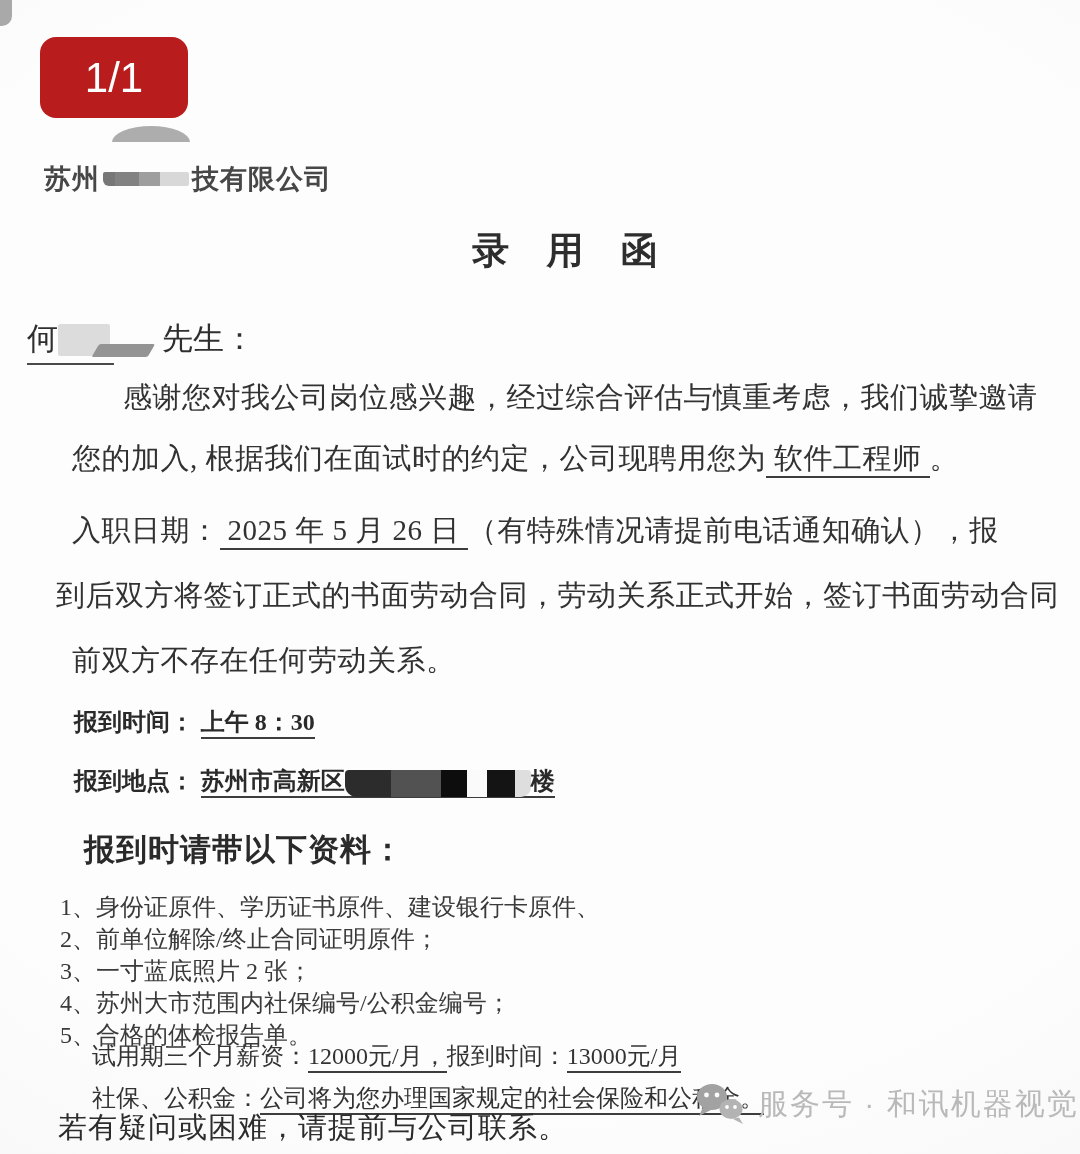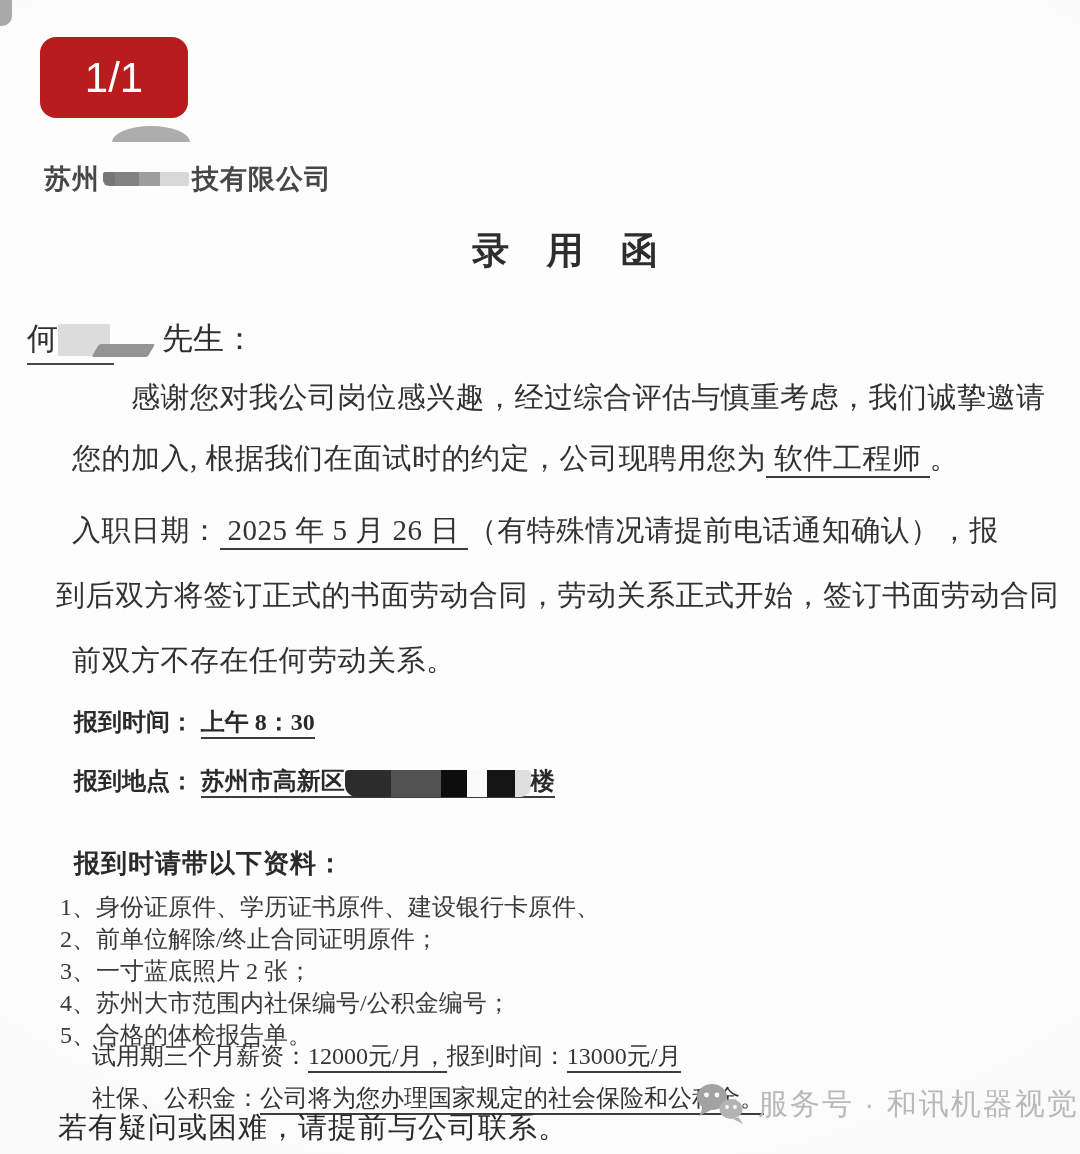--- a/index.html
+++ b/index.html
@@ -46,22 +46,22 @@
   .label-line .val{font-family:"Liberation Serif","DejaVu Serif",serif;font-weight:bold;}
 
   .addr-block{display:inline-block;height:27px;vertical-align:-8px;}
   .ab1{width:46px;background:#2c2c2c;border-radius:4px 0 0 12px;}
   .ab2{width:50px;background:#525252;}
   .ab3{width:26px;background:#0d0d0d;}
   .ab-gap{width:20px;background:#fafafa;}
   .ab4{width:28px;background:#141414;}
   .ab5{width:16px;background:#dedede;border-radius:0 4px 10px 0;}
 
-  .materials-heading{left:74px;top:829px;font-size:26px;font-weight:bold;color:#2a2a2a;
-    font-family:"Liberation Sans","DejaVu Sans",sans-serif;letter-spacing:1px;margin-top:17px;}
+  .materials-heading{left:84px;top:829px;font-size:31px;font-weight:bold;color:#2a2a2a;
+    font-family:"Liberation Sans","DejaVu Sans",sans-serif;letter-spacing:1px;}
   .materials-list{left:60px;top:891px;font-size:24px;color:#3a3a3a;line-height:32px;white-space:nowrap;}
 
   .small-line{font-size:24px;color:#333;}
   .closing{left:58px;top:1108px;font-size:29px;color:#2c2c2c;letter-spacing:1px;}
 
   .watermark{position:absolute;left:696px;top:1083px;display:flex;align-items:center;gap:12px;
     color:#b9b9b9;font-size:30px;font-family:"Liberation Sans","DejaVu Sans",sans-serif;letter-spacing:2px;}
   .watermark svg{display:block;}
 </style>
 </head>
@@ -77,21 +77,21 @@
 <div class="abs company-line">
   <span>苏州</span><span class="company-redact"></span><span>技有限公司</span>
 </div>
 
 <div class="abs doc-title">录 用 函</div>
 
 <div class="abs greeting">
   <span class="g-underline"><span>何</span><span class="g-redact-light"></span></span><span class="g-redact-dark"></span><span>先生：</span>
 </div>
 
-<div class="abs bodyline" style="left:123px;top:378px;margin-left:8px;">感谢您对我公司岗位感兴趣，经过综合评估与慎重考虑，我们诚挚邀请</div>
+<div class="abs bodyline" style="left:123px;top:378px;">感谢您对我公司岗位感兴趣，经过综合评估与慎重考虑，我们诚挚邀请</div>
 <div class="abs bodyline" style="left:72px;top:439px;">
   <span>您的加入, 根据我们在面试时的约定，公司现聘用您为</span><span class="u u-pad">软件工程师</span><span>。</span>
 </div>
 
 <div class="abs bodyline" style="left:72px;top:511px;">
   <span>入职日期：</span><span class="u u-pad">2025 年 5 月 26 日</span><span>（有特殊情况请提前电话通知确认），报</span>
 </div>
 <div class="abs bodyline" style="left:56px;top:576px;font-family:Liberation Mono, monospace;">到后双方将签订正式的书面劳动合同，劳动关系正式开始，签订书面劳动合同</div>
 <div class="abs bodyline" style="left:72px;top:641px;">前双方不存在任何劳动关系。</div>
 

